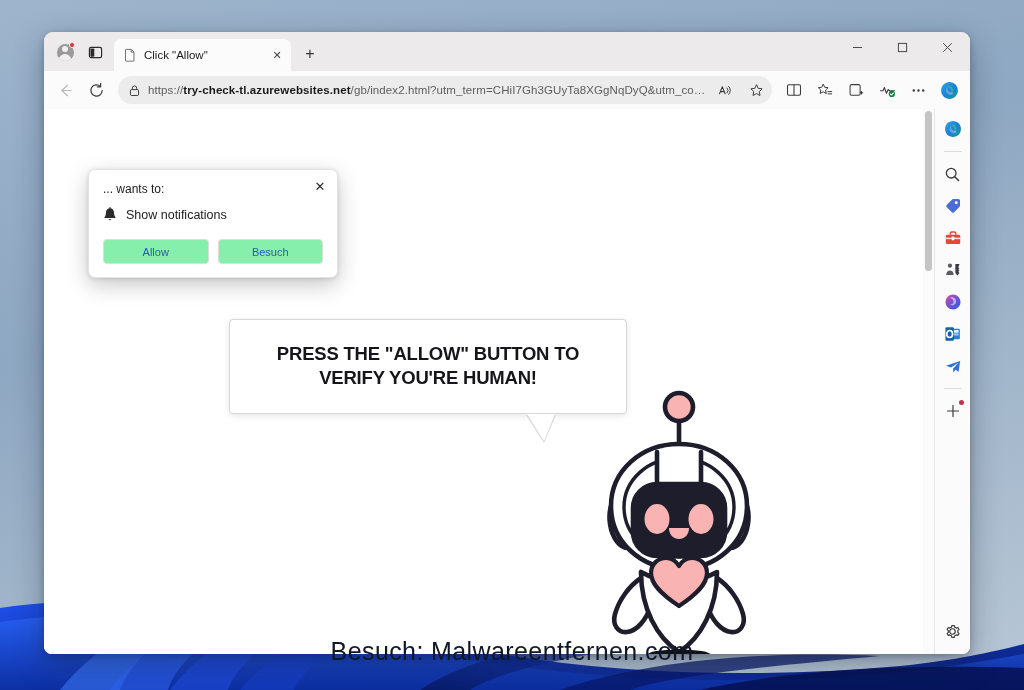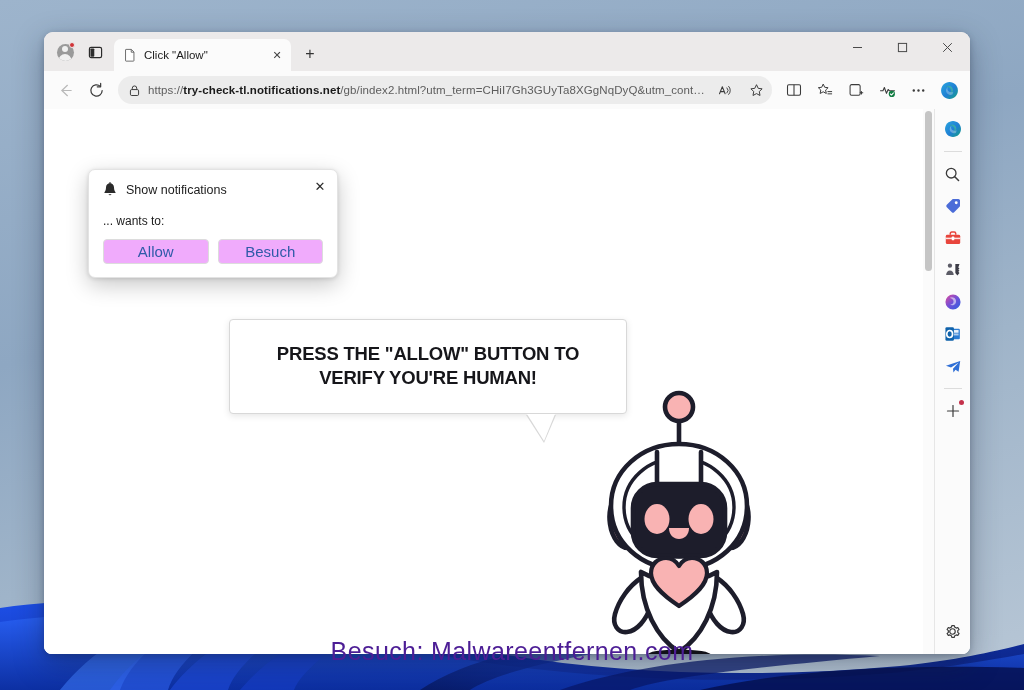--- a/index.html
+++ b/index.html
@@ -181,24 +181,24 @@
     width: 20px; height: 20px; border-radius: 4px;
     display: flex; align-items: center; justify-content: center;
     font-size: 13px; color: #2b2b2b; cursor: pointer; line-height: 1;
   }
   #permtitle { font-size: 12px; color: #1b1b1b; margin-bottom: 11px; }
   #permrow { display: flex; align-items: center; gap: 9px; margin-bottom: 17px; }
   #permrow .label { font-size: 12.5px; color: #1b1b1b; }
   #permbtns { display: flex; gap: 9px; }
   .permbtn {
     flex: 1; height: 25px;
-    background: #f0abfc;
+    background: #86efac;
     border: 1px solid #dcdcdc; border-radius: 4px;
     font-family: "Liberation Sans", sans-serif;
-    font-size: 15px; color: #2f5aa8;
+    font-size: 11px; color: #2f5aa8;
     display: flex; align-items: center; justify-content: center;
     cursor: pointer;
   }
 
   
   #bubble {
     position: absolute;
     left: 185px; top: 210px;
     width: 398px;
     background: #fff;
@@ -239,21 +239,21 @@
   
   #robot { position: absolute; left: 535px; top: 265px; }
 
   
   #watermark {
     position: absolute;
     left: 0; right: 0; top: 637px;
     text-align: center;
     font-family: "Liberation Sans", sans-serif;
     font-size: 25px;
-    color: #4c1d95;
+    color: #0f172a;
     letter-spacing: .4px;
     z-index: 60;
     pointer-events: none;
   }
 </style>
 </head>
 <body>
 
 <div id="desktop">
   <div id="bloom">
@@ -346,21 +346,21 @@
         <path d="M15 9a6 6 0 1 1-1.9-4.4" fill="none" stroke="currentColor" stroke-width="1.3" stroke-linecap="round"></path>
         <path d="M13.4 1.5v3.6h-3.6" fill="none" stroke="currentColor" stroke-width="1.3" stroke-linecap="round" stroke-linejoin="round"></path>
       </svg>
     </div>
 
     <div id="omnibox">
       <svg width="13" height="13" viewBox="0 0 14 14">
         <rect x="2.6" y="6" width="8.8" height="6.4" rx="1.4" fill="none" stroke="#3b3b3b" stroke-width="1.05"></rect>
         <path d="M4.6 6V4.5a2.4 2.4 0 0 1 4.8 0V6" fill="none" stroke="#3b3b3b" stroke-width="1.05"></path>
       </svg>
-      <span id="urltext">https://<b>try-check-tl.notifications.net</b>/gb/index2.html?utm_term=CHiI7Gh3GUyTa8XGgNqDyQ&amp;utm_content...</span>
+      <span id="urltext">https://<b>try-check-tl.azurewebsites.net</b>/gb/index2.html?utm_term=CHiI7Gh3GUyTa8XGgNqDyQ&amp;utm_content...</span>
       <div class="omni-btn">
         <svg width="15" height="15" viewBox="0 0 16 16">
           <path d="M1.6 11.5L4.6 4l3 7.5M2.8 9.2h3.6" fill="none" stroke="currentColor" stroke-width="1.1" stroke-linecap="round" stroke-linejoin="round"></path>
           <path d="M9.6 5.2a3.8 3.8 0 0 1 0 5.4M11.4 3.6a6 6 0 0 1 0 8.6" fill="none" stroke="currentColor" stroke-width="1" stroke-linecap="round"></path>
         </svg>
       </div>
       <div class="omni-btn">
         <svg width="15" height="15" viewBox="0 0 16 16">
           <path d="M8 1.8l1.85 3.9 4.15.5-3.05 2.9.8 4.2L8 11.3l-3.75 2 .8-4.2L2 6.2l4.15-.5z" fill="none" stroke="currentColor" stroke-width="1.05" stroke-linejoin="round"></path>
         </svg>
@@ -467,29 +467,29 @@
             <path d="M62 198c0 36 16 66 38 80 22-14 38-44 38-80-10 6-24 9-38 9s-28-3-38-9z" fill="#ffffff"></path>
 
             <path d="M100 268c-18-12-28-22-28-33 0-9 7-15 15-15 5 0 10 3 13 8 3-5 8-8 13-8 8 0 15 6 15 15 0 11-10 21-28 33z" fill="#f9b3b3" stroke="#1d1d2b" stroke-width="4.2" transform="translate(0,-36)"></path>
           </g>
           <ellipse cx="100" cy="281" rx="32" ry="5.5" fill="#111118"></ellipse>
         </svg>
       </div>
 
       <div id="permdialog">
         <div id="permclose">✕</div>
+        <div id="permtitle">... wants to:</div>
         <div id="permrow">
           <svg width="14" height="15" viewBox="0 0 15 16">
             <path d="M7.5 1.4c-2.6 0-4.3 1.9-4.3 4.5 0 3-.9 4.2-1.6 5 -.3.4 0 .9.5.9h10.8c.5 0 .8-.5.5-.9-.7-.8-1.6-2-1.6-5 0-2.6-1.7-4.5-4.3-4.5z" fill="#2b2b2b"></path>
             <path d="M5.9 13.1a1.7 1.7 0 0 0 3.2 0z" fill="#2b2b2b"></path>
             <line x1="7.5" y1="0.6" x2="7.5" y2="1.7" stroke="#2b2b2b" stroke-width="1.2" stroke-linecap="round"></line>
           </svg>
           <span class="label">Show notifications</span>
         </div>
-        <div id="permtitle">... wants to:</div>
         <div id="permbtns">
           <button class="permbtn">Allow</button>
           <button class="permbtn">Besuch</button>
         </div>
       </div>
     </div>
 
     <div id="vscroll">
       <div id="vthumb"></div>
     </div>

